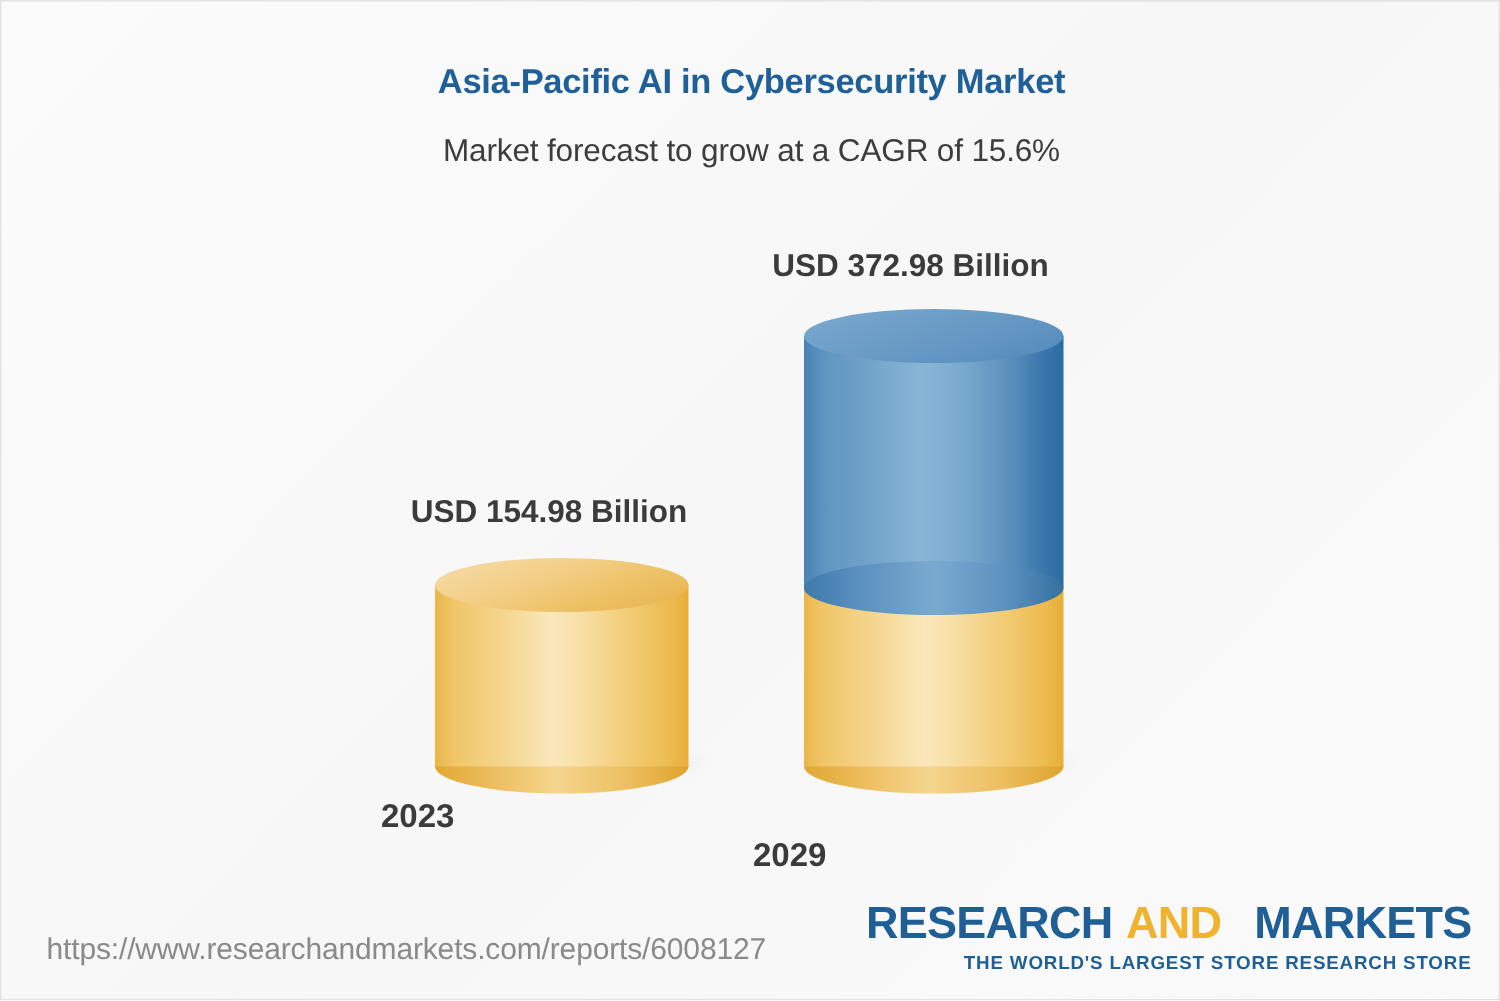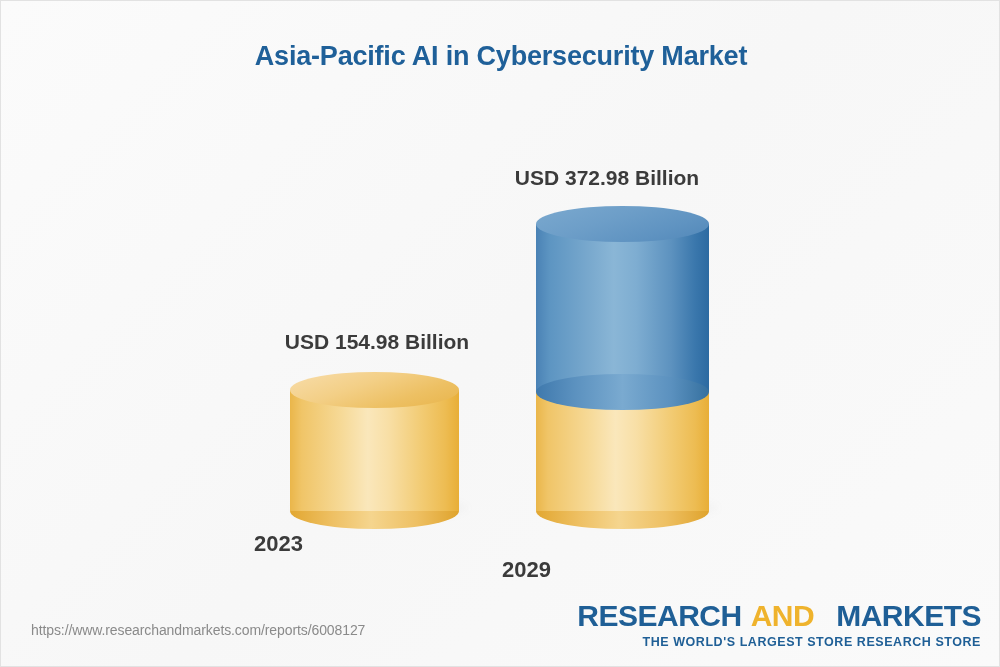--- a/index.html
+++ b/index.html
@@ -20,21 +20,21 @@
     overflow: hidden;
   }
 
   
   .chart-title {
     position: absolute;
     top: 40px;
     left: 0;
     width: 1000px;
     text-align: center;
-    font-size: 27px;
+    font-size: 23px;
     font-weight: bold;
     color: #1f6099;
     letter-spacing: -0.2px;
   }
   .chart-subtitle {
     position: absolute;
     top: 88px;
     left: 0;
     width: 1000px;
     text-align: center;
@@ -55,21 +55,21 @@
 
   .value-label {
     position: absolute;
     font-size: 21px;
     font-weight: bold;
     color: #3b3b3b;
     white-space: nowrap;
     text-align: center;
   }
   .value-label.label-2023 {
-    left: 196px;
+    left: 185px;
     top: 329px;
     width: 360px;
   }
   .value-label.label-2029 {
     left: 426px;
     top: 165px;
     width: 360px;
   }
 
   .cat-label {
@@ -163,21 +163,21 @@
   .cap-divider.blue-on-yellow {
     background: linear-gradient(to right,
       #3f79ad 0%, #5b91bf 22%, #7aaad0 50%, #5b91bf 78%, #35709f 100%);
   }
 
   
   .source-url {
     position: absolute;
     left: 30px;
     top: 621px;
-    font-size: 14px;
+    font-size: 20px;
     color: #8a8a8a;
     letter-spacing: -0.1px;
     white-space: nowrap;
   }
   .logo {
     position: absolute;
     right: 18px;
     top: 600px;
     text-align: right;
     line-height: 1;
@@ -198,20 +198,21 @@
     letter-spacing: 0.55px;
     white-space: nowrap;
   }
 </style>
 </head>
 <body>
 
 <div id="infographic">
 
   <div class="chart-title">Asia-Pacific AI in Cybersecurity Market</div>
+  <div class="chart-subtitle">Market forecast to grow at a CAGR of 15.6%</div>
 
   <div class="plot">
 
     <div class="cyl-shadow" style="left:288px; top:492px; width:182px; height:30px;"></div>
 
     <div class="cyl" style="left:289px; top:371px; width:169px; height:157px;">
 
       <div class="cap-bottom yellow" style="top:121px; height:36px;"></div>
       <div class="seg" style="top:18px; height:121px;">
         <div class="seg-body yellow"></div>

